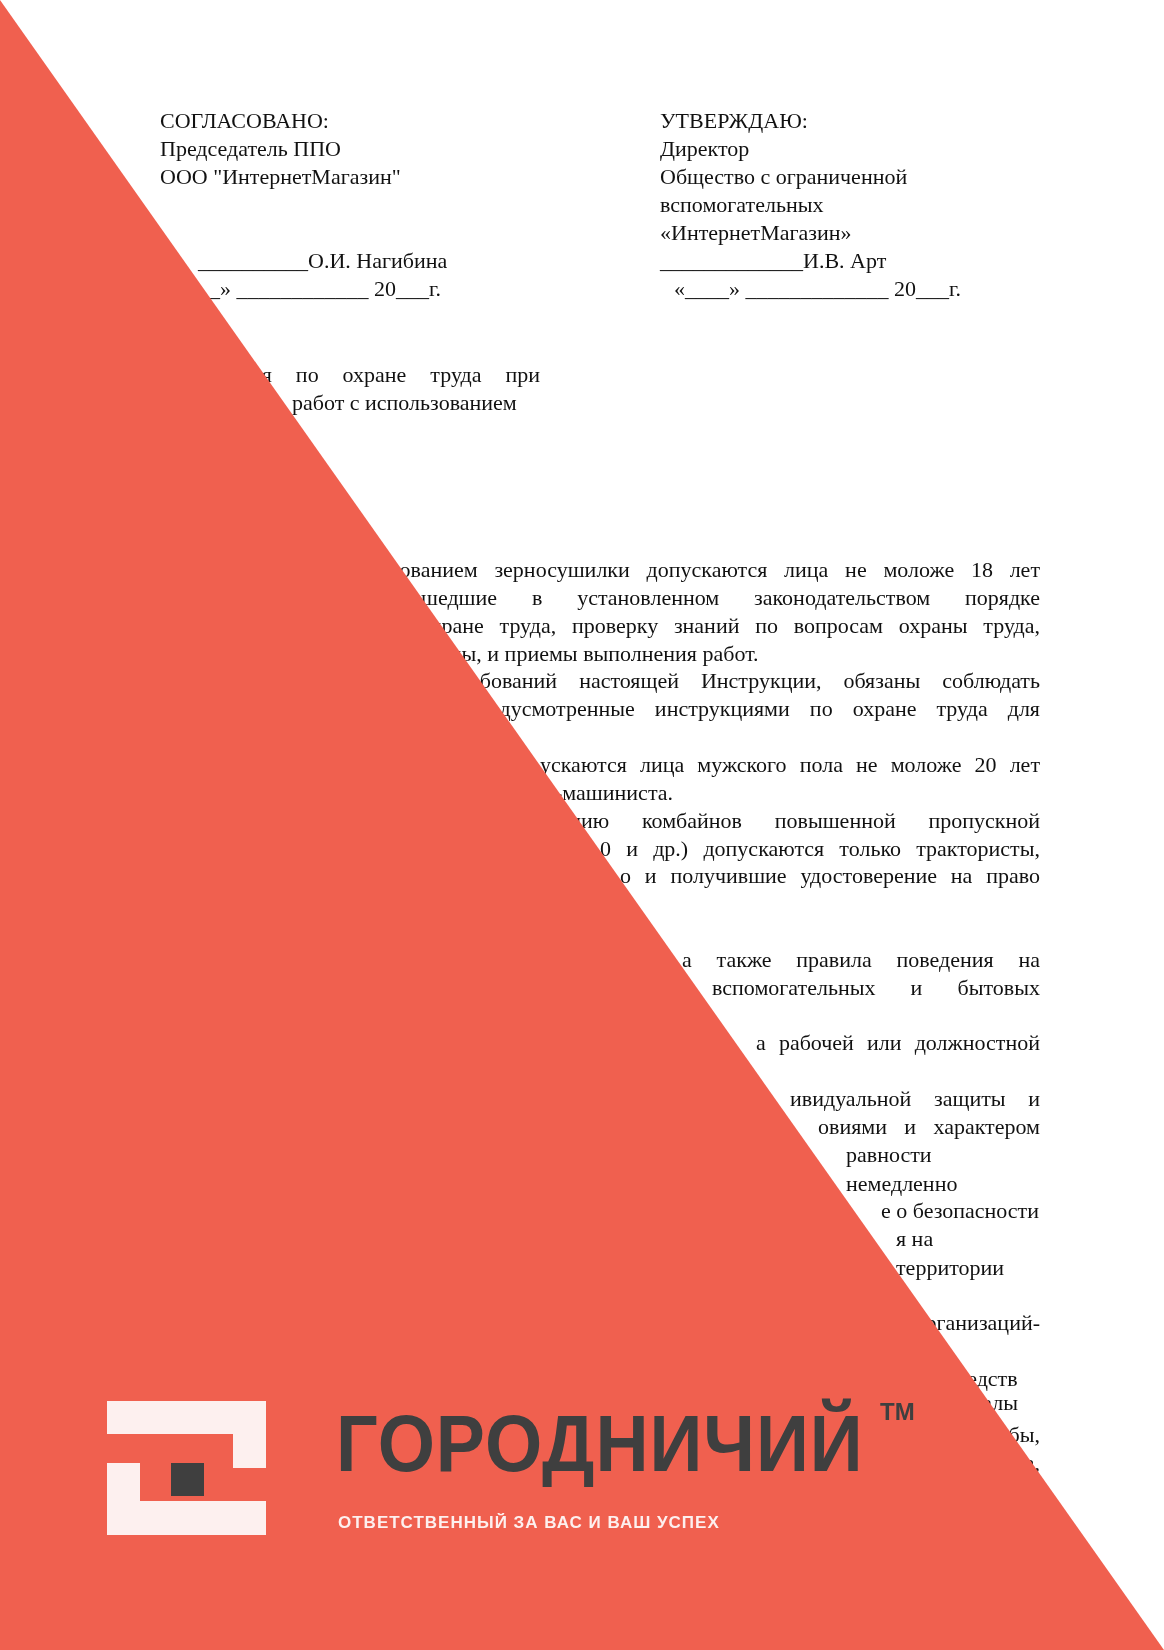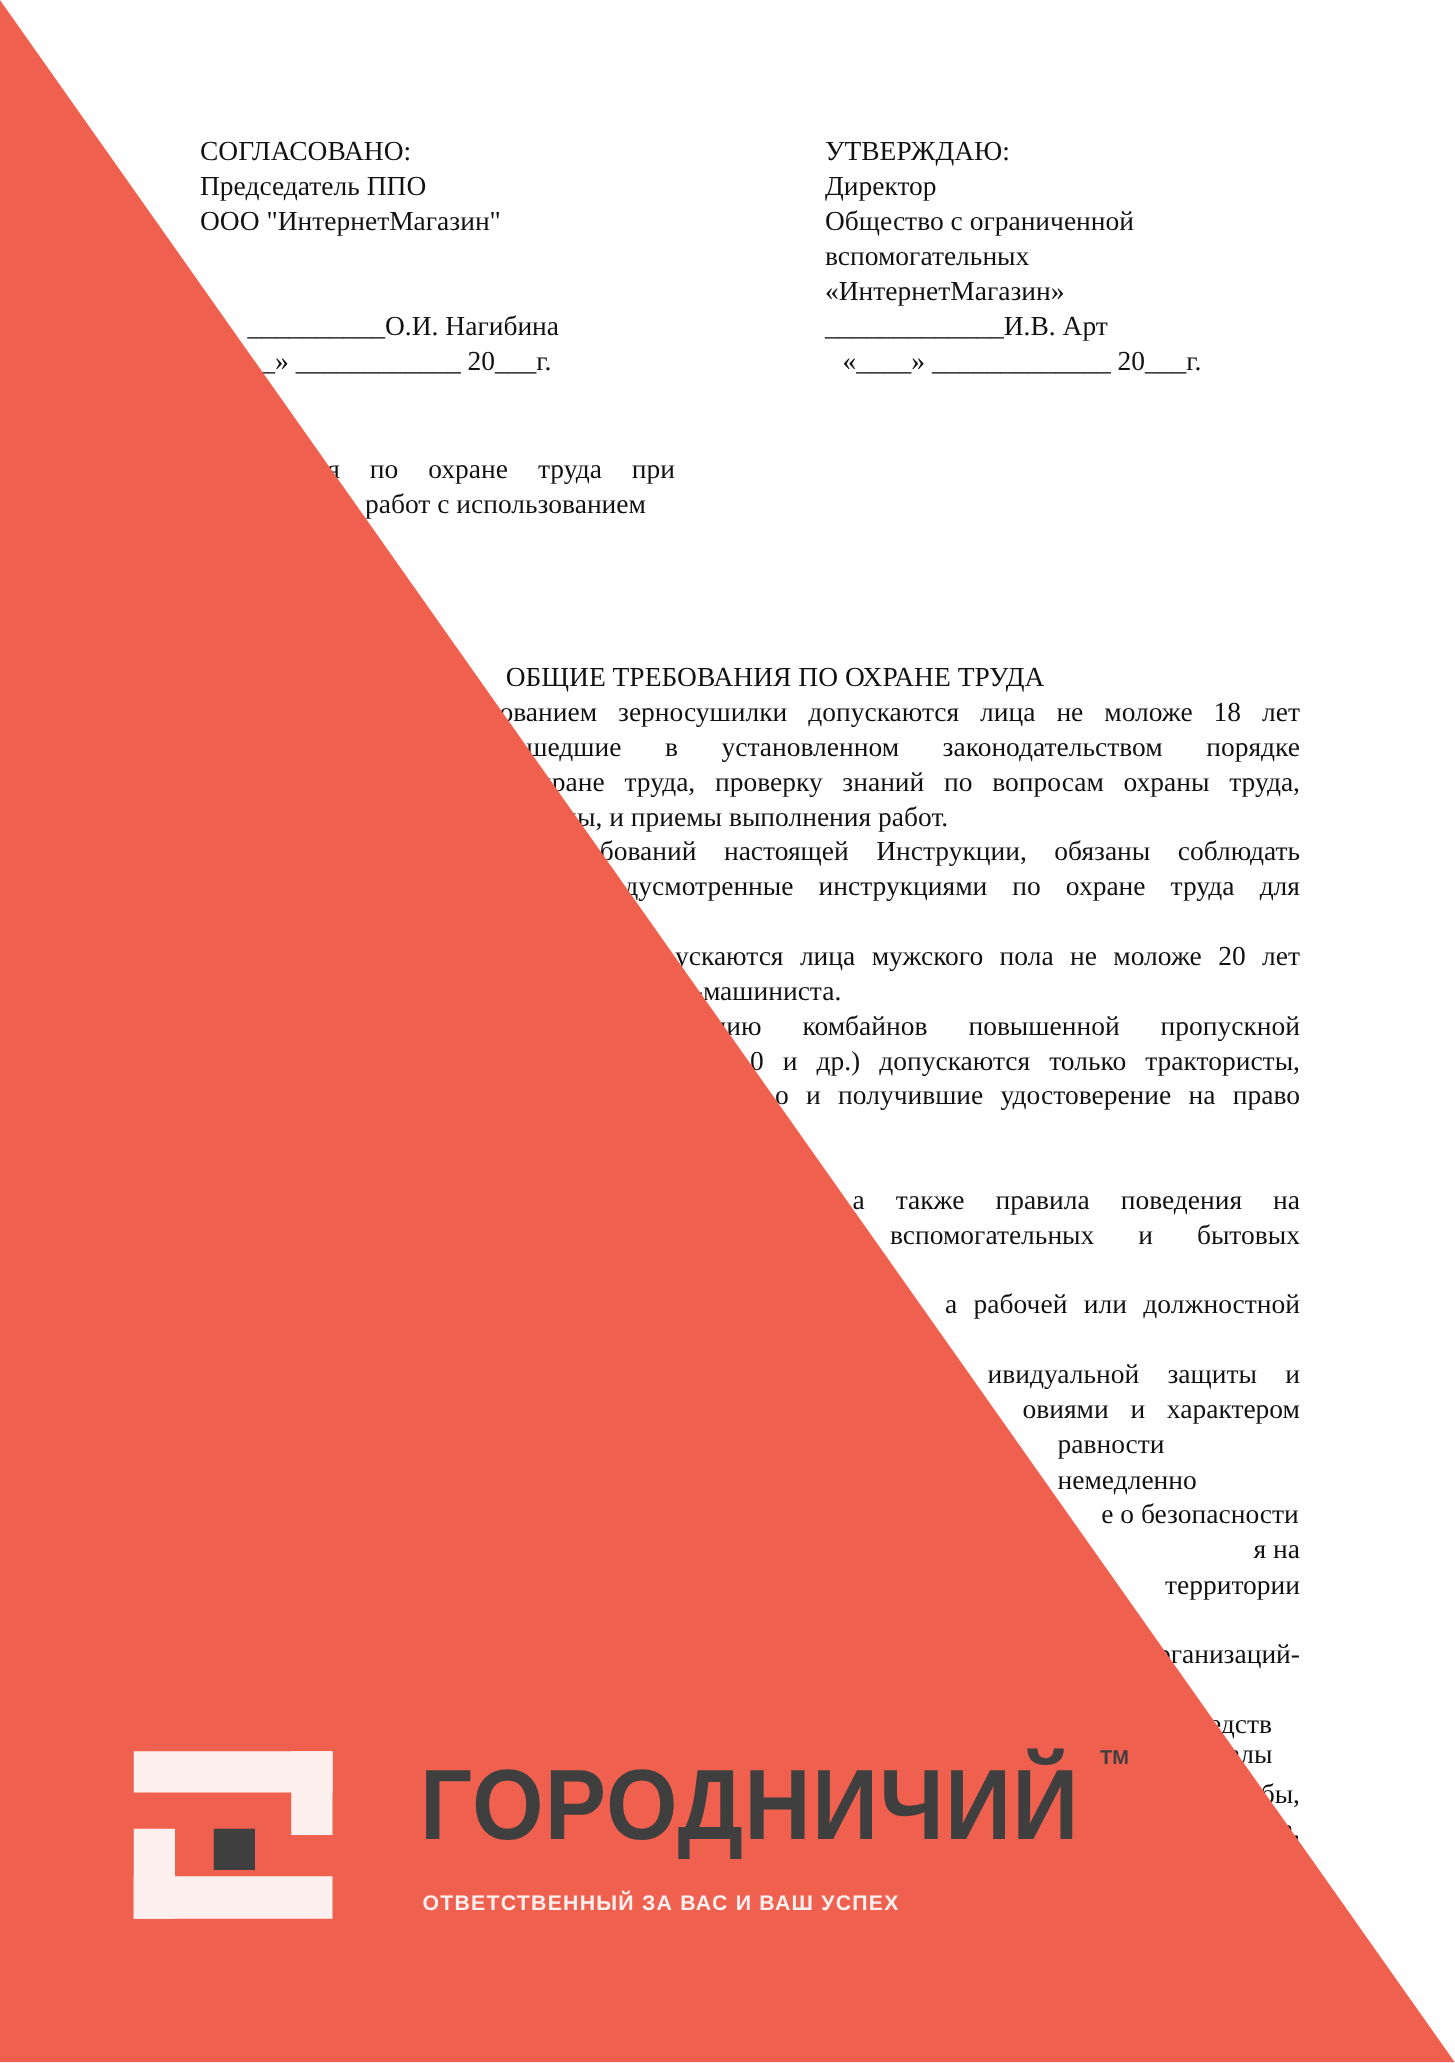--- a/index.html
+++ b/index.html
@@ -7,21 +7,21 @@
          font-family: "Liberation Serif", serif; color: #111; }
   .doc { position: absolute; inset: 0; font-size: 22px; line-height: 29px; }
   .line { position: absolute; white-space: nowrap; }
   .blk { position: absolute; }
   .just { text-align: justify; text-align-last: justify; }
   .center { text-align: center; }
   .overlay { position: absolute; inset: 0; pointer-events: none; }
   .brand { position: absolute; font-family: "Liberation Sans", "DejaVu Sans", sans-serif; }
   .brand-name { left: 336px; top: 1404px; font-size: 80px; font-weight: 700; color: #3f3f3f; letter-spacing: 1px;
                 transform: scaleX(0.92); transform-origin: left top; line-height: 80px; }
-  .brand-tm { left: 880px; top: 1398px; font-size: 16px; font-weight: 700; color: #3f3f3f; }
+  .brand-tm { left: 880px; top: 1398px; font-size: 24px; font-weight: 700; color: #3f3f3f; }
   .brand-tag { left: 338px; top: 1513px; font-size: 17px; font-weight: 700; color: #fdf0ef; letter-spacing: 1px; }
 </style>
 </head>
 <body>
 
 <div class="doc">
 
   <div>
     <div class="line" style="left:160px;top:106px">СОГЛАСОВАНО:</div>
     <div class="line" style="left:160px;top:134px">Председатель ППО</div>
@@ -36,42 +36,41 @@
     <div class="line" style="left:660px;top:162px">Общество с ограниченной</div>
     <div class="line" style="left:660px;top:190px">вспомогательных</div>
     <div class="line" style="left:660px;top:218px">«ИнтернетМагазин»</div>
     <div class="line" style="left:660px;top:246px">_____________И.В. Арт</div>
     <div class="line" style="left:674px;top:274px">«____»  _____________  20___г.</div>
   </div>
 
   <div class="blk just" style="left:250px;top:360px;width:290px">ия  по  охране  труда  при</div>
   <div class="blk" style="left:292px;top:388px;width:250px">работ с использованием</div>
 
-  <div class="blk center" style="left:300px;top:527px;width:640px">ОБЩИЕ ТРЕБОВАНИЯ ПО ОХРАНЕ ТРУДА</div>
 
   <div>
     <div class="blk just" style="left:370px;top:555px;width:670px">льзованием зерносушилки допускаются лица не моложе 18 лет</div>
     <div class="blk just" style="left:410px;top:583px;width:630px">ошедшие  в  установленном  законодательством  порядке</div>
     <div class="blk just" style="left:420px;top:611px;width:620px">охране труда, проверку знаний по вопросам охраны труда,</div>
     <div class="blk" style="left:440px;top:639px">оды, и приемы выполнения работ.</div>
     <div class="blk just" style="left:470px;top:666px;width:570px">ебований настоящей Инструкции, обязаны соблюдать</div>
     <div class="blk just" style="left:490px;top:694px;width:550px">едусмотренные  инструкциями  по  охране  труда  для</div>
     <div class="blk just" style="left:540px;top:750px;width:500px">ускаются лица мужского пола не моложе 20 лет</div>
     <div class="blk" style="left:555px;top:778px">-машиниста.</div>
     <div class="blk just" style="left:570px;top:806px;width:470px">чию  комбайнов  повышенной  пропускной</div>
     <div class="blk just" style="left:600px;top:834px;width:440px">0 и др.) допускаются только трактористы,</div>
     <div class="blk just" style="left:620px;top:861px;width:420px">о и получившие удостоверение на право</div>
     <div class="blk just" style="left:682px;top:945px;width:358px">а  также  правила  поведения  на</div>
     <div class="blk just" style="left:712px;top:973px;width:328px">вспомогательных  и  бытовых</div>
     <div class="blk just" style="left:756px;top:1028px;width:284px">а  рабочей  или  должностной</div>
     <div class="blk just" style="left:790px;top:1084px;width:250px">ивидуальной  защиты  и</div>
     <div class="blk just" style="left:818px;top:1112px;width:222px">овиями  и  характером</div>
     <div class="blk just" style="left:846px;top:1140px;width:194px">равности  немедленно</div>
     <div class="blk" style="left:880px;top:1196px;width:160px;text-align:center">е о безопасности</div>
-    <div class="blk" style="left:896px;top:1224px;width:144px;text-align:right">я на территории</div>
+    <div class="blk" style="left:896px;top:1224px;width:144px;text-align:left">я на территории</div>
     <div class="blk" style="left:900px;top:1308px;width:140px;text-align:right">рганизаций-</div>
     <div class="blk" style="left:940px;top:1388px;width:100px;text-align:left">сигналы</div>
     <div class="blk" style="left:932px;top:1364px;width:100px;text-align:center">средств</div>
     <div class="blk" style="left:980px;top:1420px;width:60px;text-align:right">обы,</div>
     <div class="blk" style="left:980px;top:1448px;width:60px;text-align:right">да,</div>
   </div>
 </div>
 
 <svg class="overlay" width="1164" height="1650" viewBox="0 0 1164 1650">
   <polygon points="0,0 1164,1650 0,1650" fill="#f0604f"></polygon>

